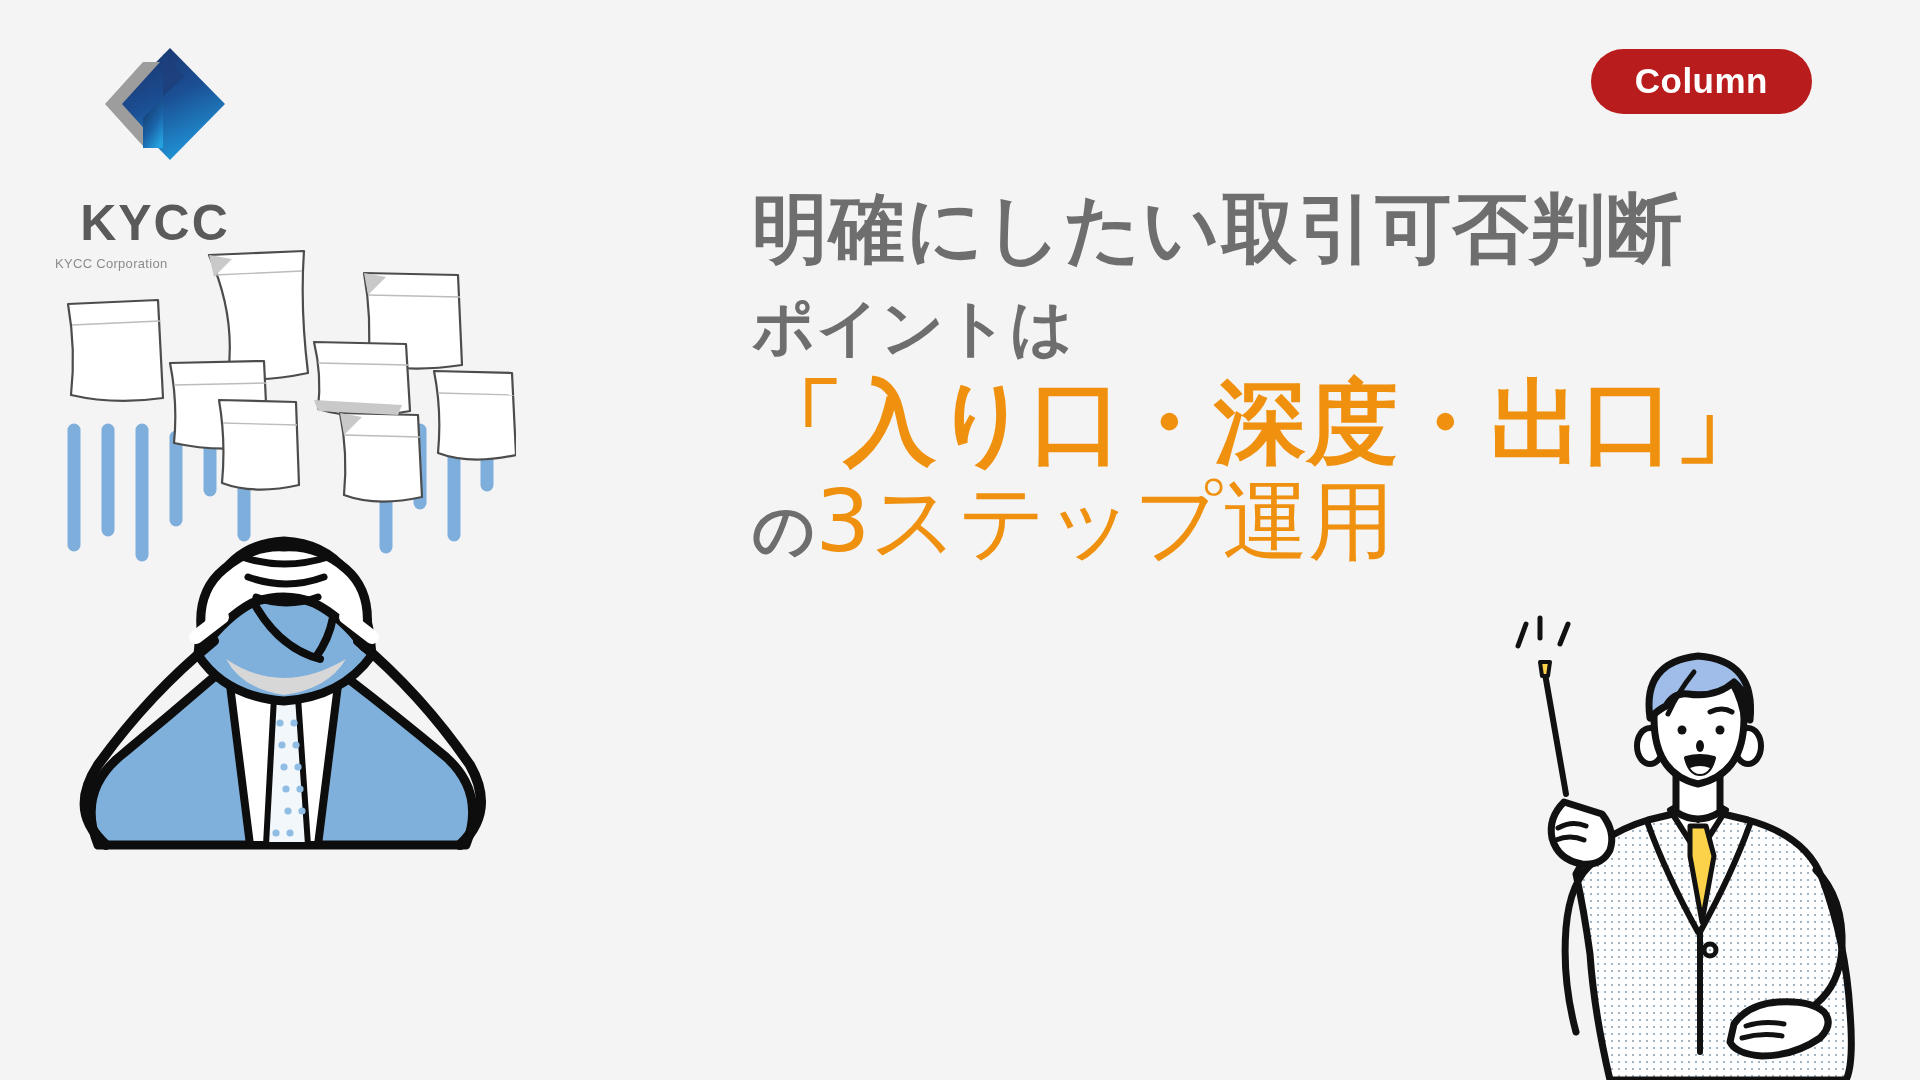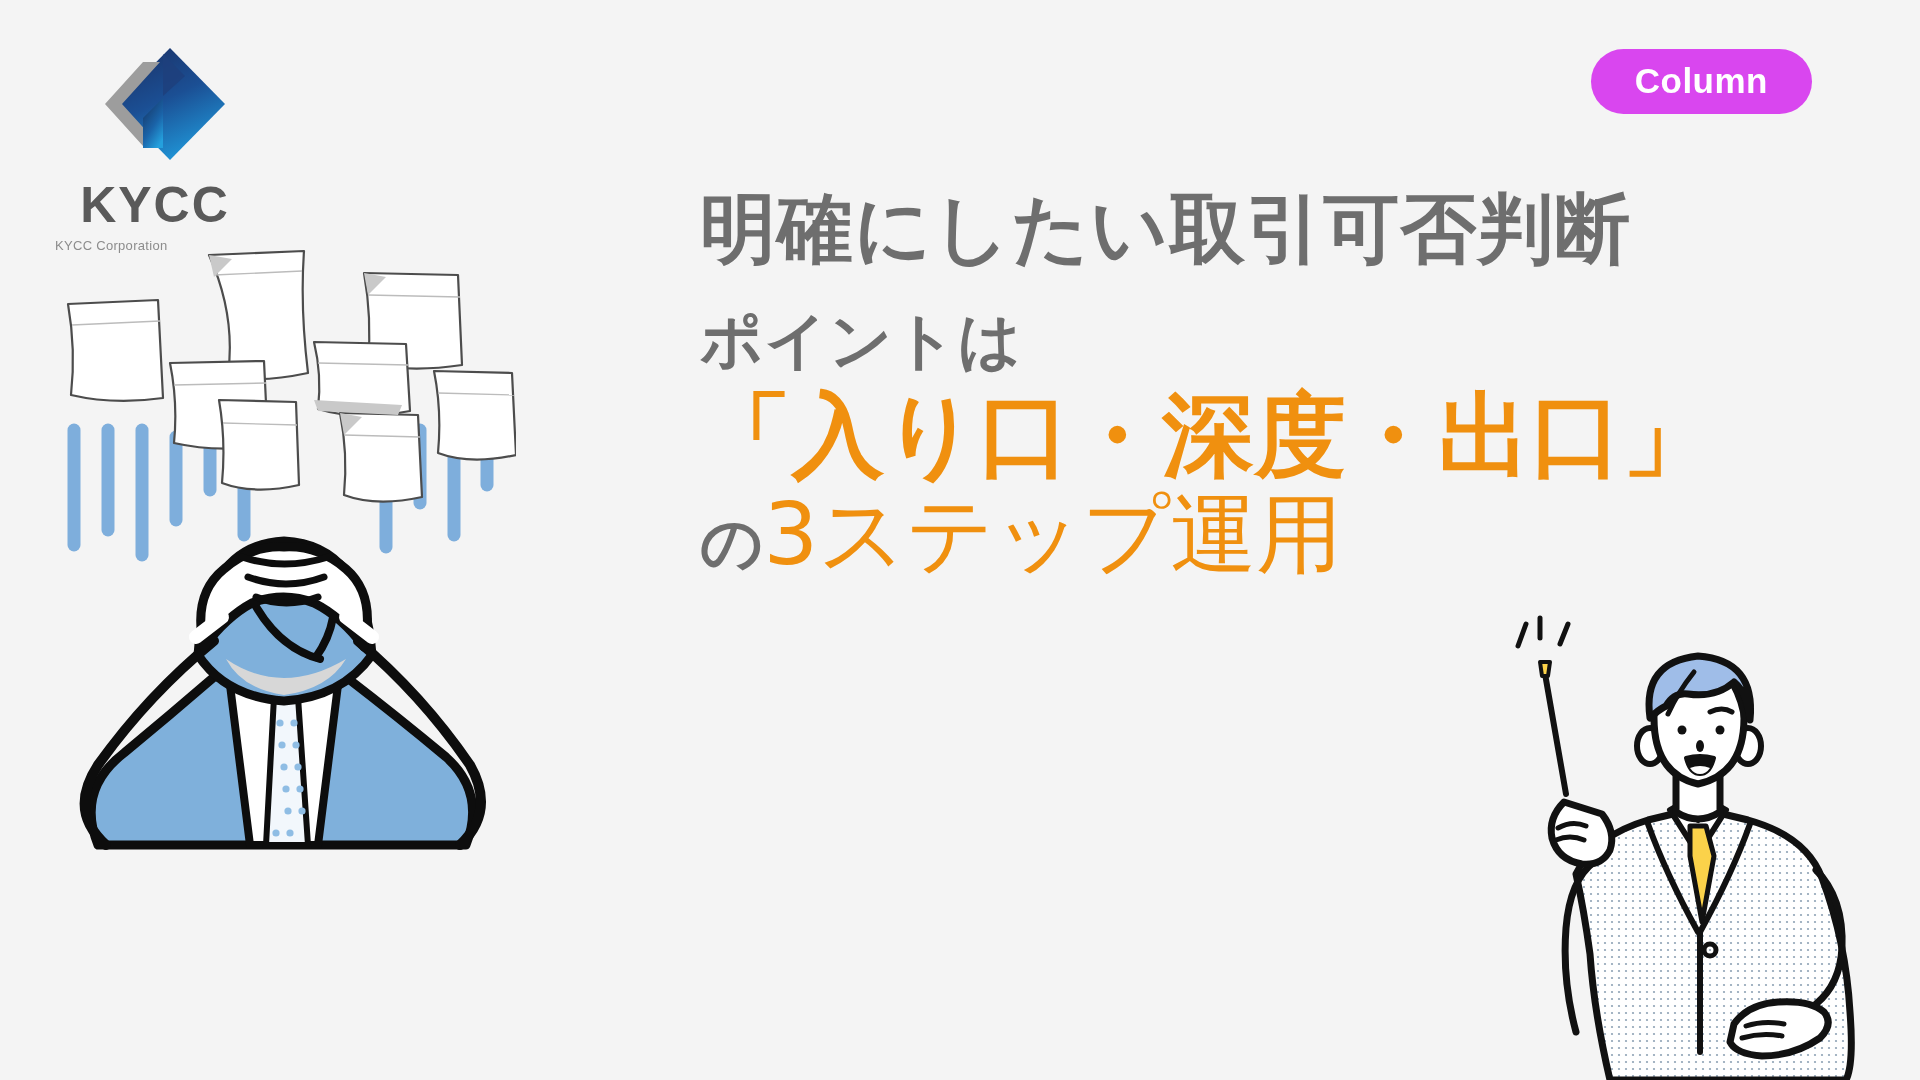--- a/index.html
+++ b/index.html
@@ -26,21 +26,21 @@
     width: 200px;
   }
   .logo-mark {
     position: relative;
     width: 170px;
     height: 140px;
     margin-left: 10px;
   }
   .logo-mark svg { display: block; width: 170px; height: 140px; }
   .logo-wordmark {
-    margin-top: 4px;
+    margin-top: 22px;
     font-size: 50px;
     font-weight: 700;
     letter-spacing: 2px;
     color: #5a5a5a;
     text-align: center;
     line-height: 1;
     font-family: "Liberation Sans", sans-serif;
   }
   .logo-sub {
     margin-top: 8px;
@@ -49,50 +49,50 @@
     text-align: left;
     letter-spacing: .3px;
     font-family: "Liberation Sans", sans-serif;
   }
 
   
   .column-badge {
     position: absolute;
     right: 108px;
     top: 49px;
-    background: #d946ef;
+    background: #b91c1c;
     color: #ffffff;
     font-size: 35px;
     font-weight: 600;
     letter-spacing: .5px;
     padding: 14px 44px 16px;
     border-radius: 40px;
     line-height: 1;
     cursor: pointer;
     font-family: "Liberation Sans", sans-serif;
   }
 
   
   .copy {
     position: absolute;
-    left: 700px;
+    left: 752px;
     top: 188px;
     width: 1020px;
   }
   .headline {
     font-size: 76px;
     font-weight: 700;
     color: #6e6e6e;
     letter-spacing: 1px;
     line-height: 1.08;
     white-space: nowrap;
     font-family: "DejaVu Sans", "Liberation Sans", sans-serif;
   }
   .sub-lead {
-    margin-top: 40px;
+    margin-top: 27px;
     font-size: 62px;
     font-weight: 700;
     color: #6e6e6e;
     letter-spacing: 1px;
     line-height: 1;
     font-family: "DejaVu Sans", "Liberation Sans", sans-serif;
   }
   .keyphrase {
     margin-top: 16px;
     font-size: 92px;

